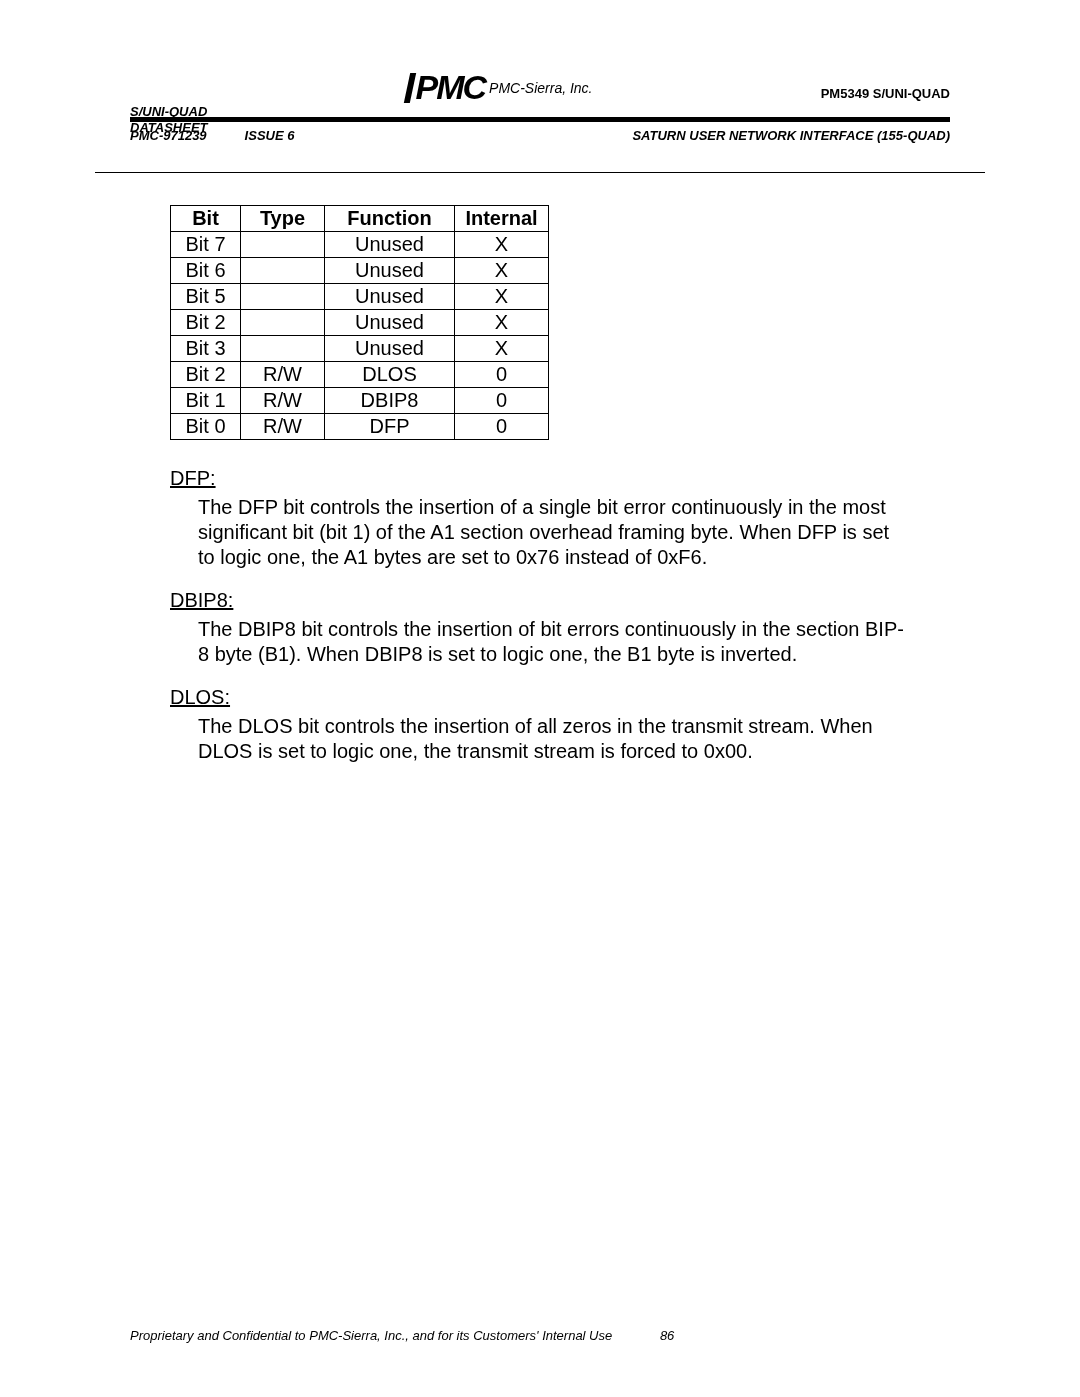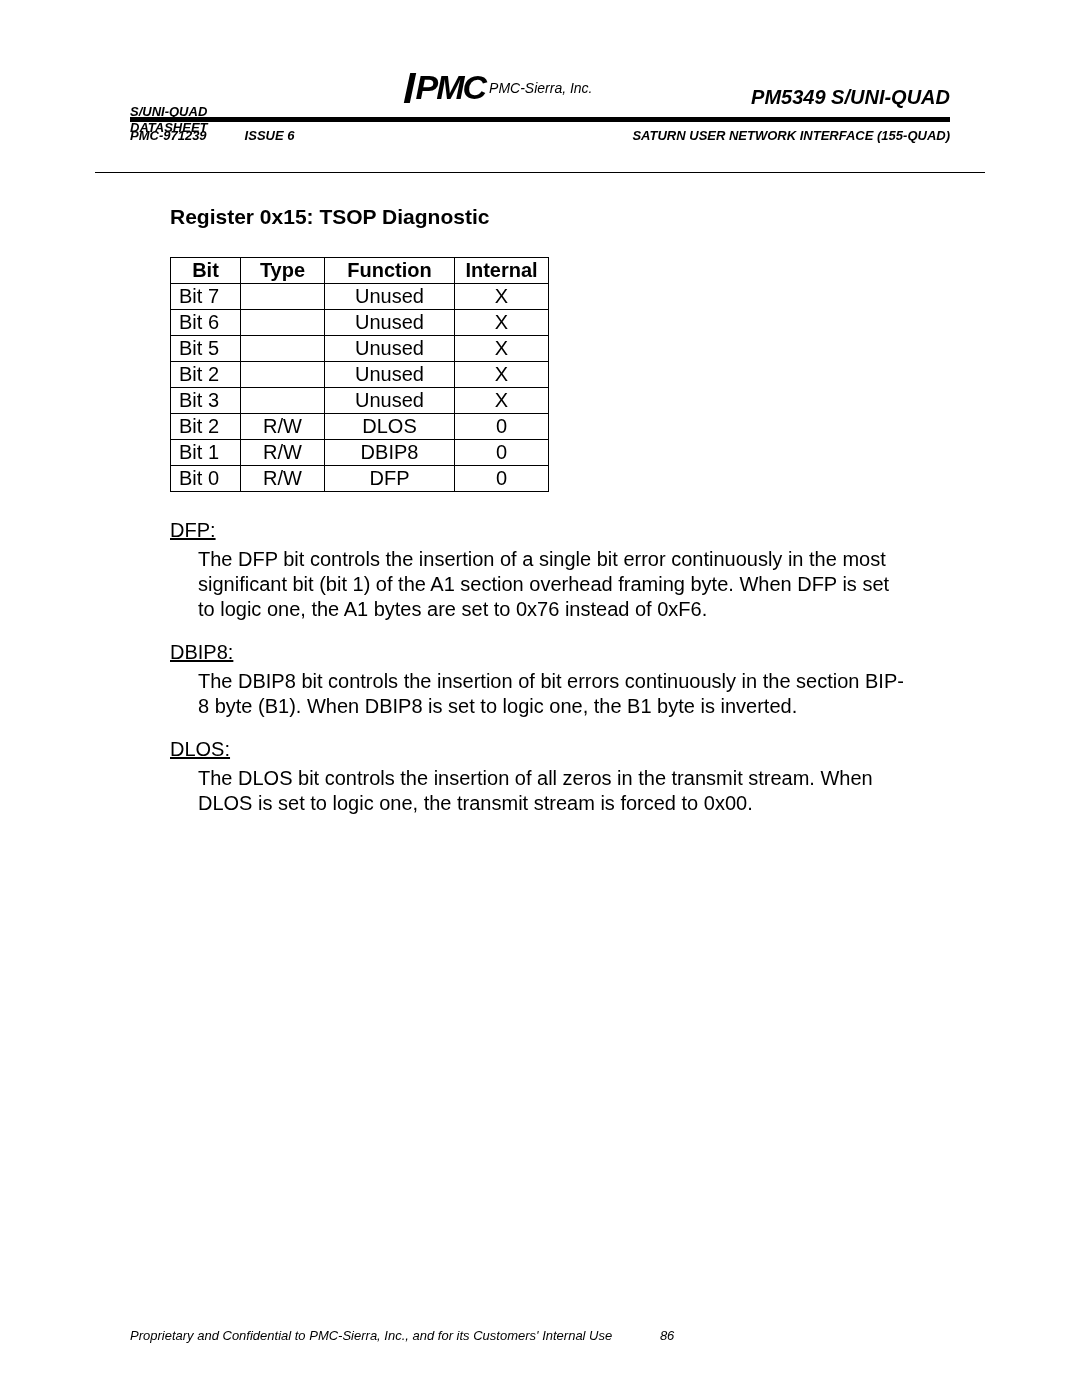--- a/index.html
+++ b/index.html
@@ -5,41 +5,41 @@
   * { box-sizing: border-box; margin: 0; padding: 0; }
   html, body { width: 1080px; height: 1397px; background: #fff; font-family: Arial, Helvetica, sans-serif; color: #000; }
   .page { position: relative; width: 1080px; height: 1397px; }
 
   
   .hdr { position: absolute; left: 130px; right: 130px; top: 68px; }
   .hdr-row1 { display: flex; align-items: flex-end; justify-content: space-between; }
   .hdr-left-stack { font-style: italic; font-weight: bold; font-size: 13px; line-height: 1.25; position: absolute; top: 36px; left: 0; }
   .logo-wrap { display: flex; align-items: center; gap: 4px; margin: 0 auto; position: relative; left: -40px; }
   .logo-text { font-style: italic; font-size: 14px; }
-  .hdr-right { font-style: italic; font-weight: bold; font-size: 20px; position: absolute; right: 0; top: 18px; }
+  .hdr-right { font-weight: bold; font-size: 13px; position: absolute; right: 0; top: 18px; }
   .thick-rule { border: none; border-top: 5px solid #000; margin-top: 10px; }
   .hdr-row2 { display: flex; justify-content: space-between; font-style: italic; font-weight: bold; font-size: 13px; margin-top: 6px; }
   .thin-rule { border: none; border-top: 1px solid #000; position: absolute; left: 95px; right: 95px; top: 172px; }
 
   
   .pmc-logo { font-weight: 900; font-size: 34px; letter-spacing: -2px; font-style: italic; display: inline-flex; align-items: center; }
   .pmc-logo .bar { display: inline-block; width: 6px; height: 30px; background:#000; transform: skewX(-12deg); margin-right: 2px; }
 
   
   .content { position: absolute; left: 170px; right: 170px; top: 205px; }
   .section-title { font-weight: bold; font-size: 21px; margin-bottom: 28px; }
 
   table.bit-table { border-collapse: collapse; font-size: 20px; }
   table.bit-table th, table.bit-table td { border: 1px solid #000; padding: 0 8px; height: 25px; line-height: 25px; }
   table.bit-table th { font-weight: bold; text-align: center; }
   table.bit-table col.c-bit   { width: 70px; }
   table.bit-table col.c-type  { width: 84px; }
   table.bit-table col.c-func  { width: 130px; }
   table.bit-table col.c-def   { width: 94px; }
-  table.bit-table td.bit  { text-align: left; }
+  table.bit-table td.bit  { text-align: center; }
   table.bit-table td.type { text-align: center; }
   table.bit-table td.func { text-align: center; }
   table.bit-table td.def  { text-align: center; }
 
   .desc-block { margin-top: 26px; font-size: 20px; line-height: 1.25; }
   .desc-label { text-decoration: underline; margin-bottom: 4px; }
   .desc-body { margin-left: 28px; margin-bottom: 18px; }
 
   
   .footer { position: absolute; left: 130px; bottom: 54px; font-style: italic; font-size: 13px; }
@@ -65,21 +65,20 @@
     <hr class="thick-rule">
     <div class="hdr-row2">
       <span>PMC-971239</span>
       <span style="position:relative; left:-150px;">ISSUE 6</span>
       <span>SATURN USER NETWORK INTERFACE (155-QUAD)</span>
     </div>
   </div>
   <hr class="thin-rule">
 
   <div class="content">
-    <div class="section-title">Register 0x15: TSOP Diagnostic</div>
 
     <table class="bit-table">
       <colgroup>
         <col class="c-bit">
           <col class="c-type">
           <col class="c-func">
           <col class="c-def">
       </colgroup>
       <thead>
         <tr>

